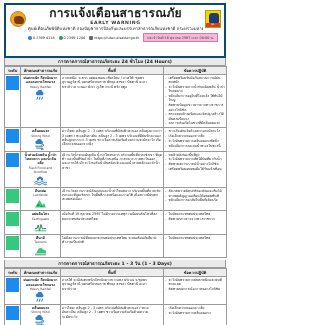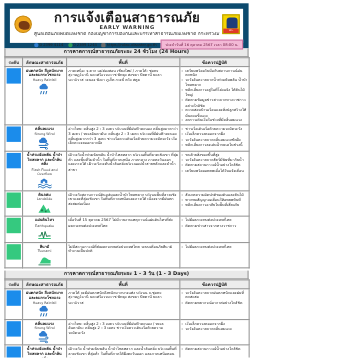--- a/index.html
+++ b/index.html
@@ -12,27 +12,27 @@
   }
   .page {
     width: 230px; height: 325px;
     background: #ffffff;
     padding: 3px 4px 0 4px;
     position: relative;
   }
 
   
   .header {
-    border: 5px solid #0c4a6e;
+    border: 2px solid #0c4a6e;
     background: #ffffff;
     padding: 2px 3px 1px 4px;
     display: flex;
     align-items: flex-start;
     gap: 2px;
-    height: 41px;
+    height: 55px;
   }
   .logo-left {
     width: 16px; height: 16px; flex: 0 0 16px;
     border-radius: 50%;
     background: #f0a81e;
     border: 1px solid #c4860f;
     position: relative;
     margin-top: 4px;
   }
   .logo-left::after {

